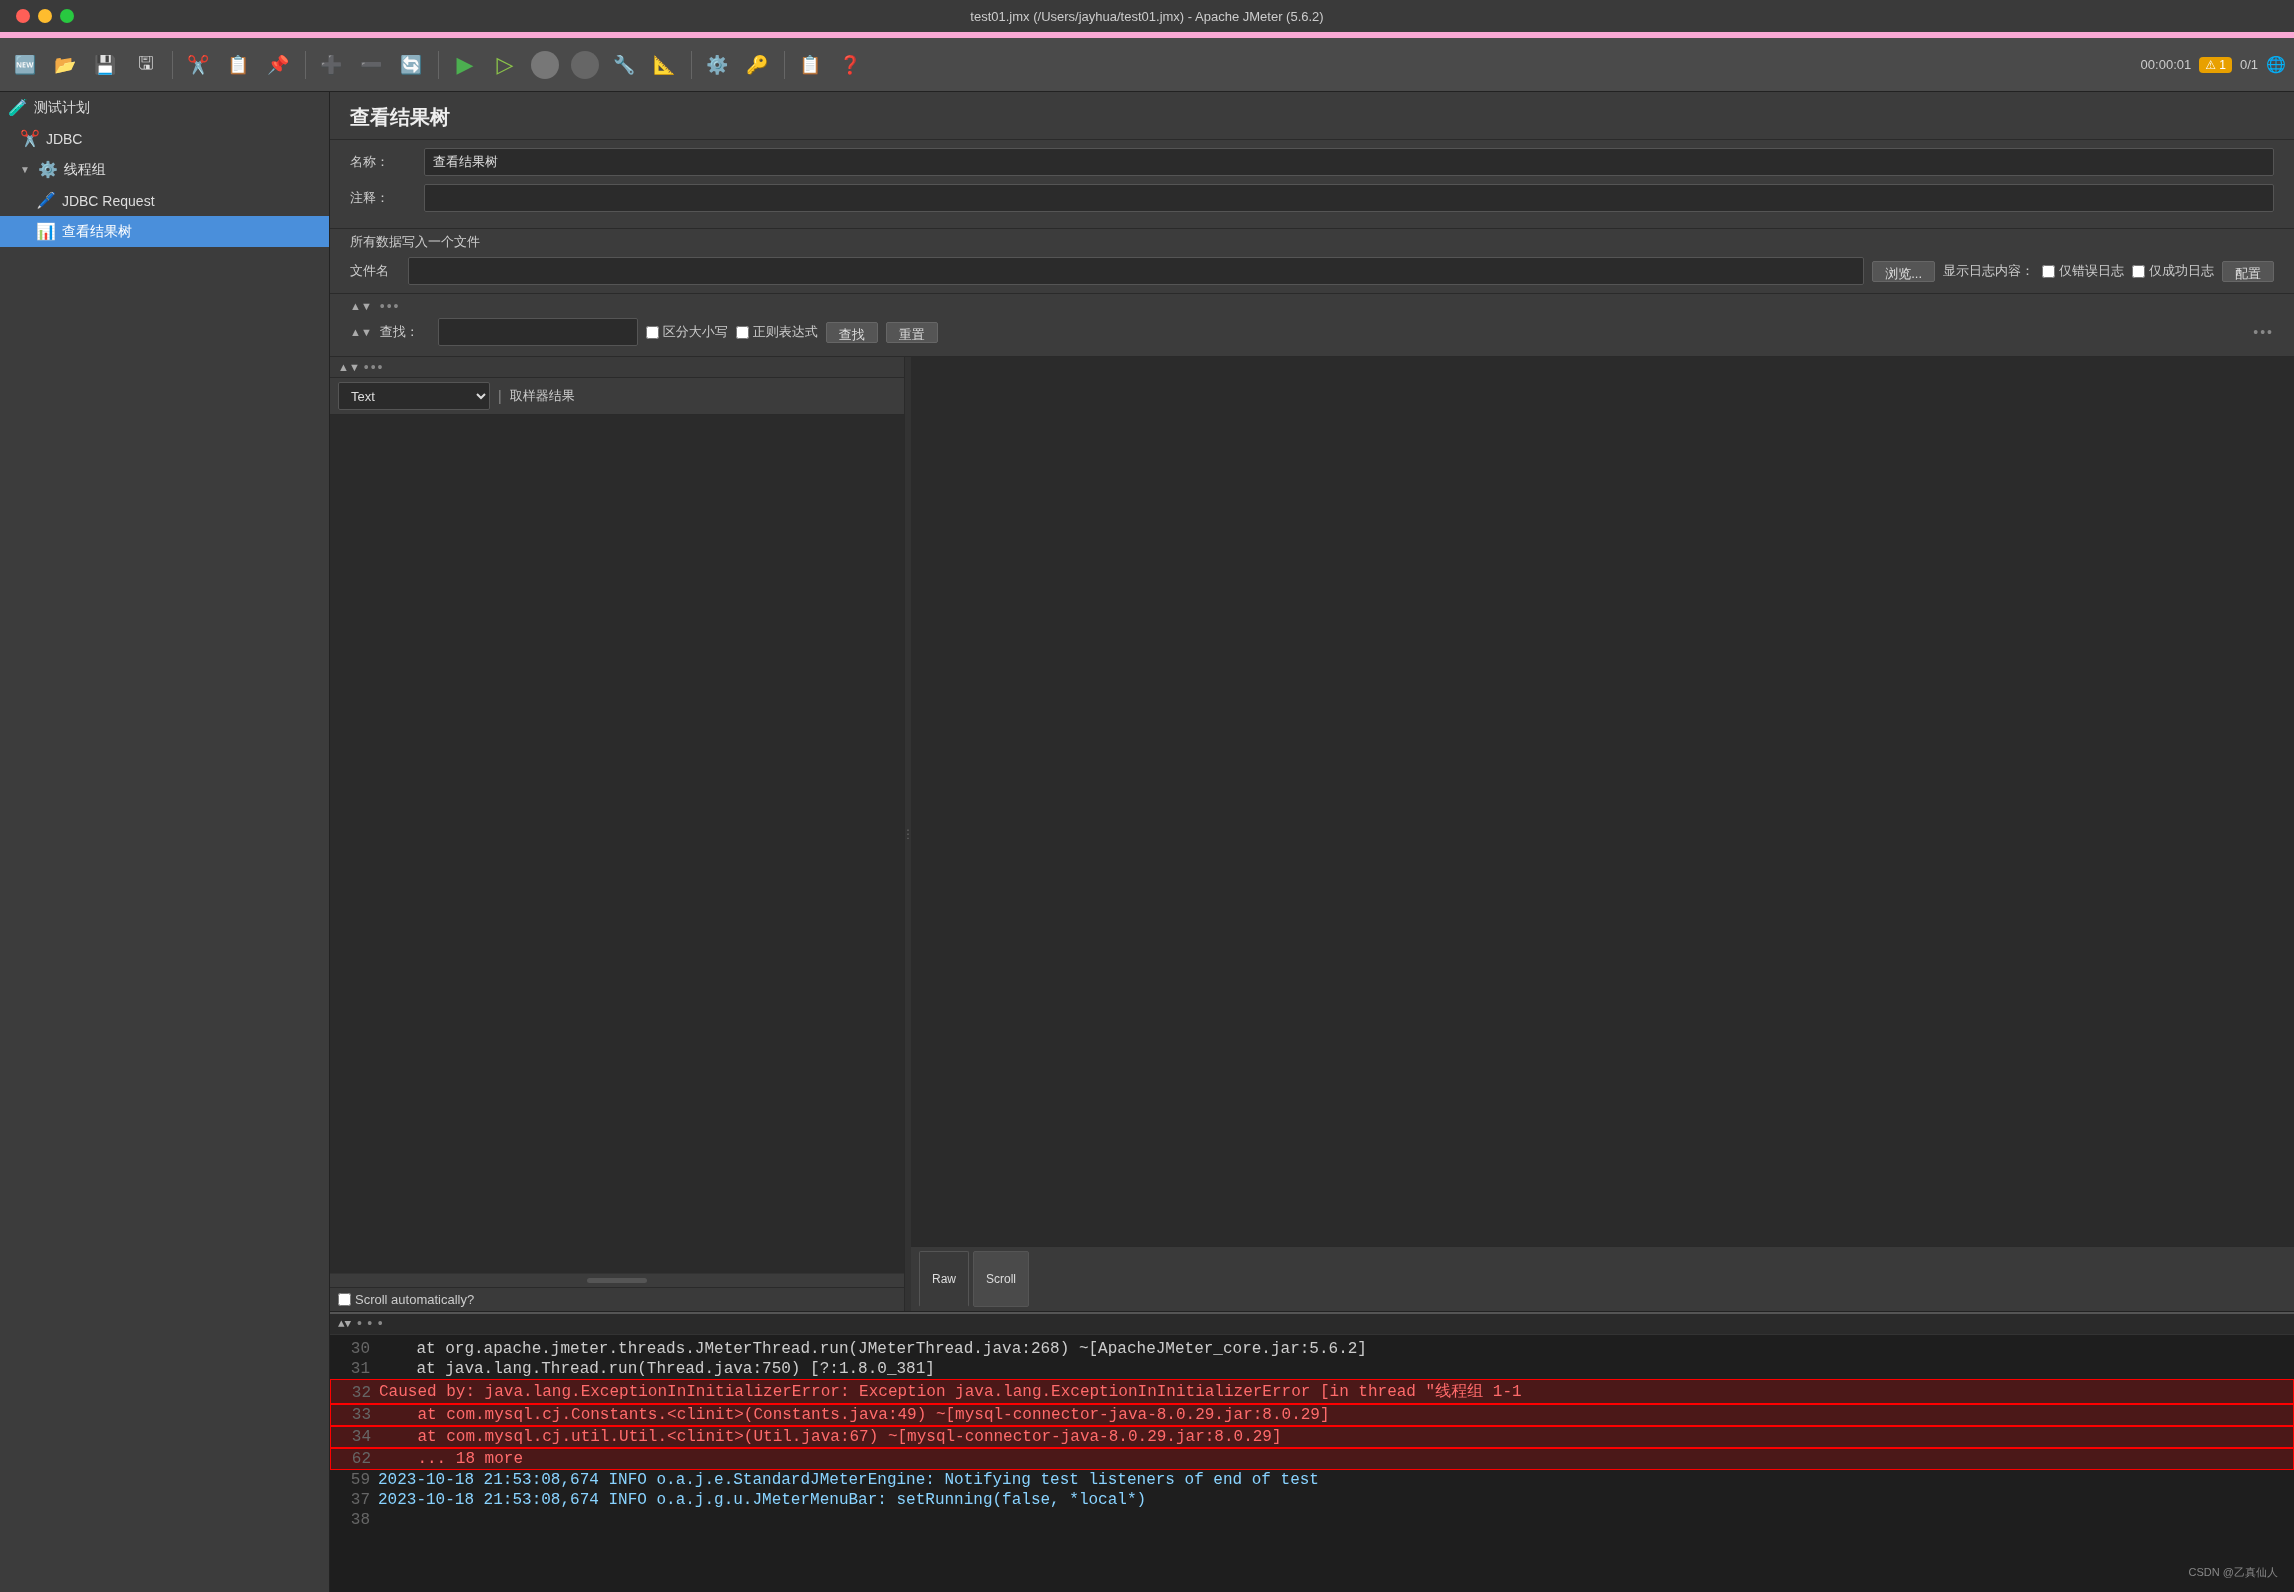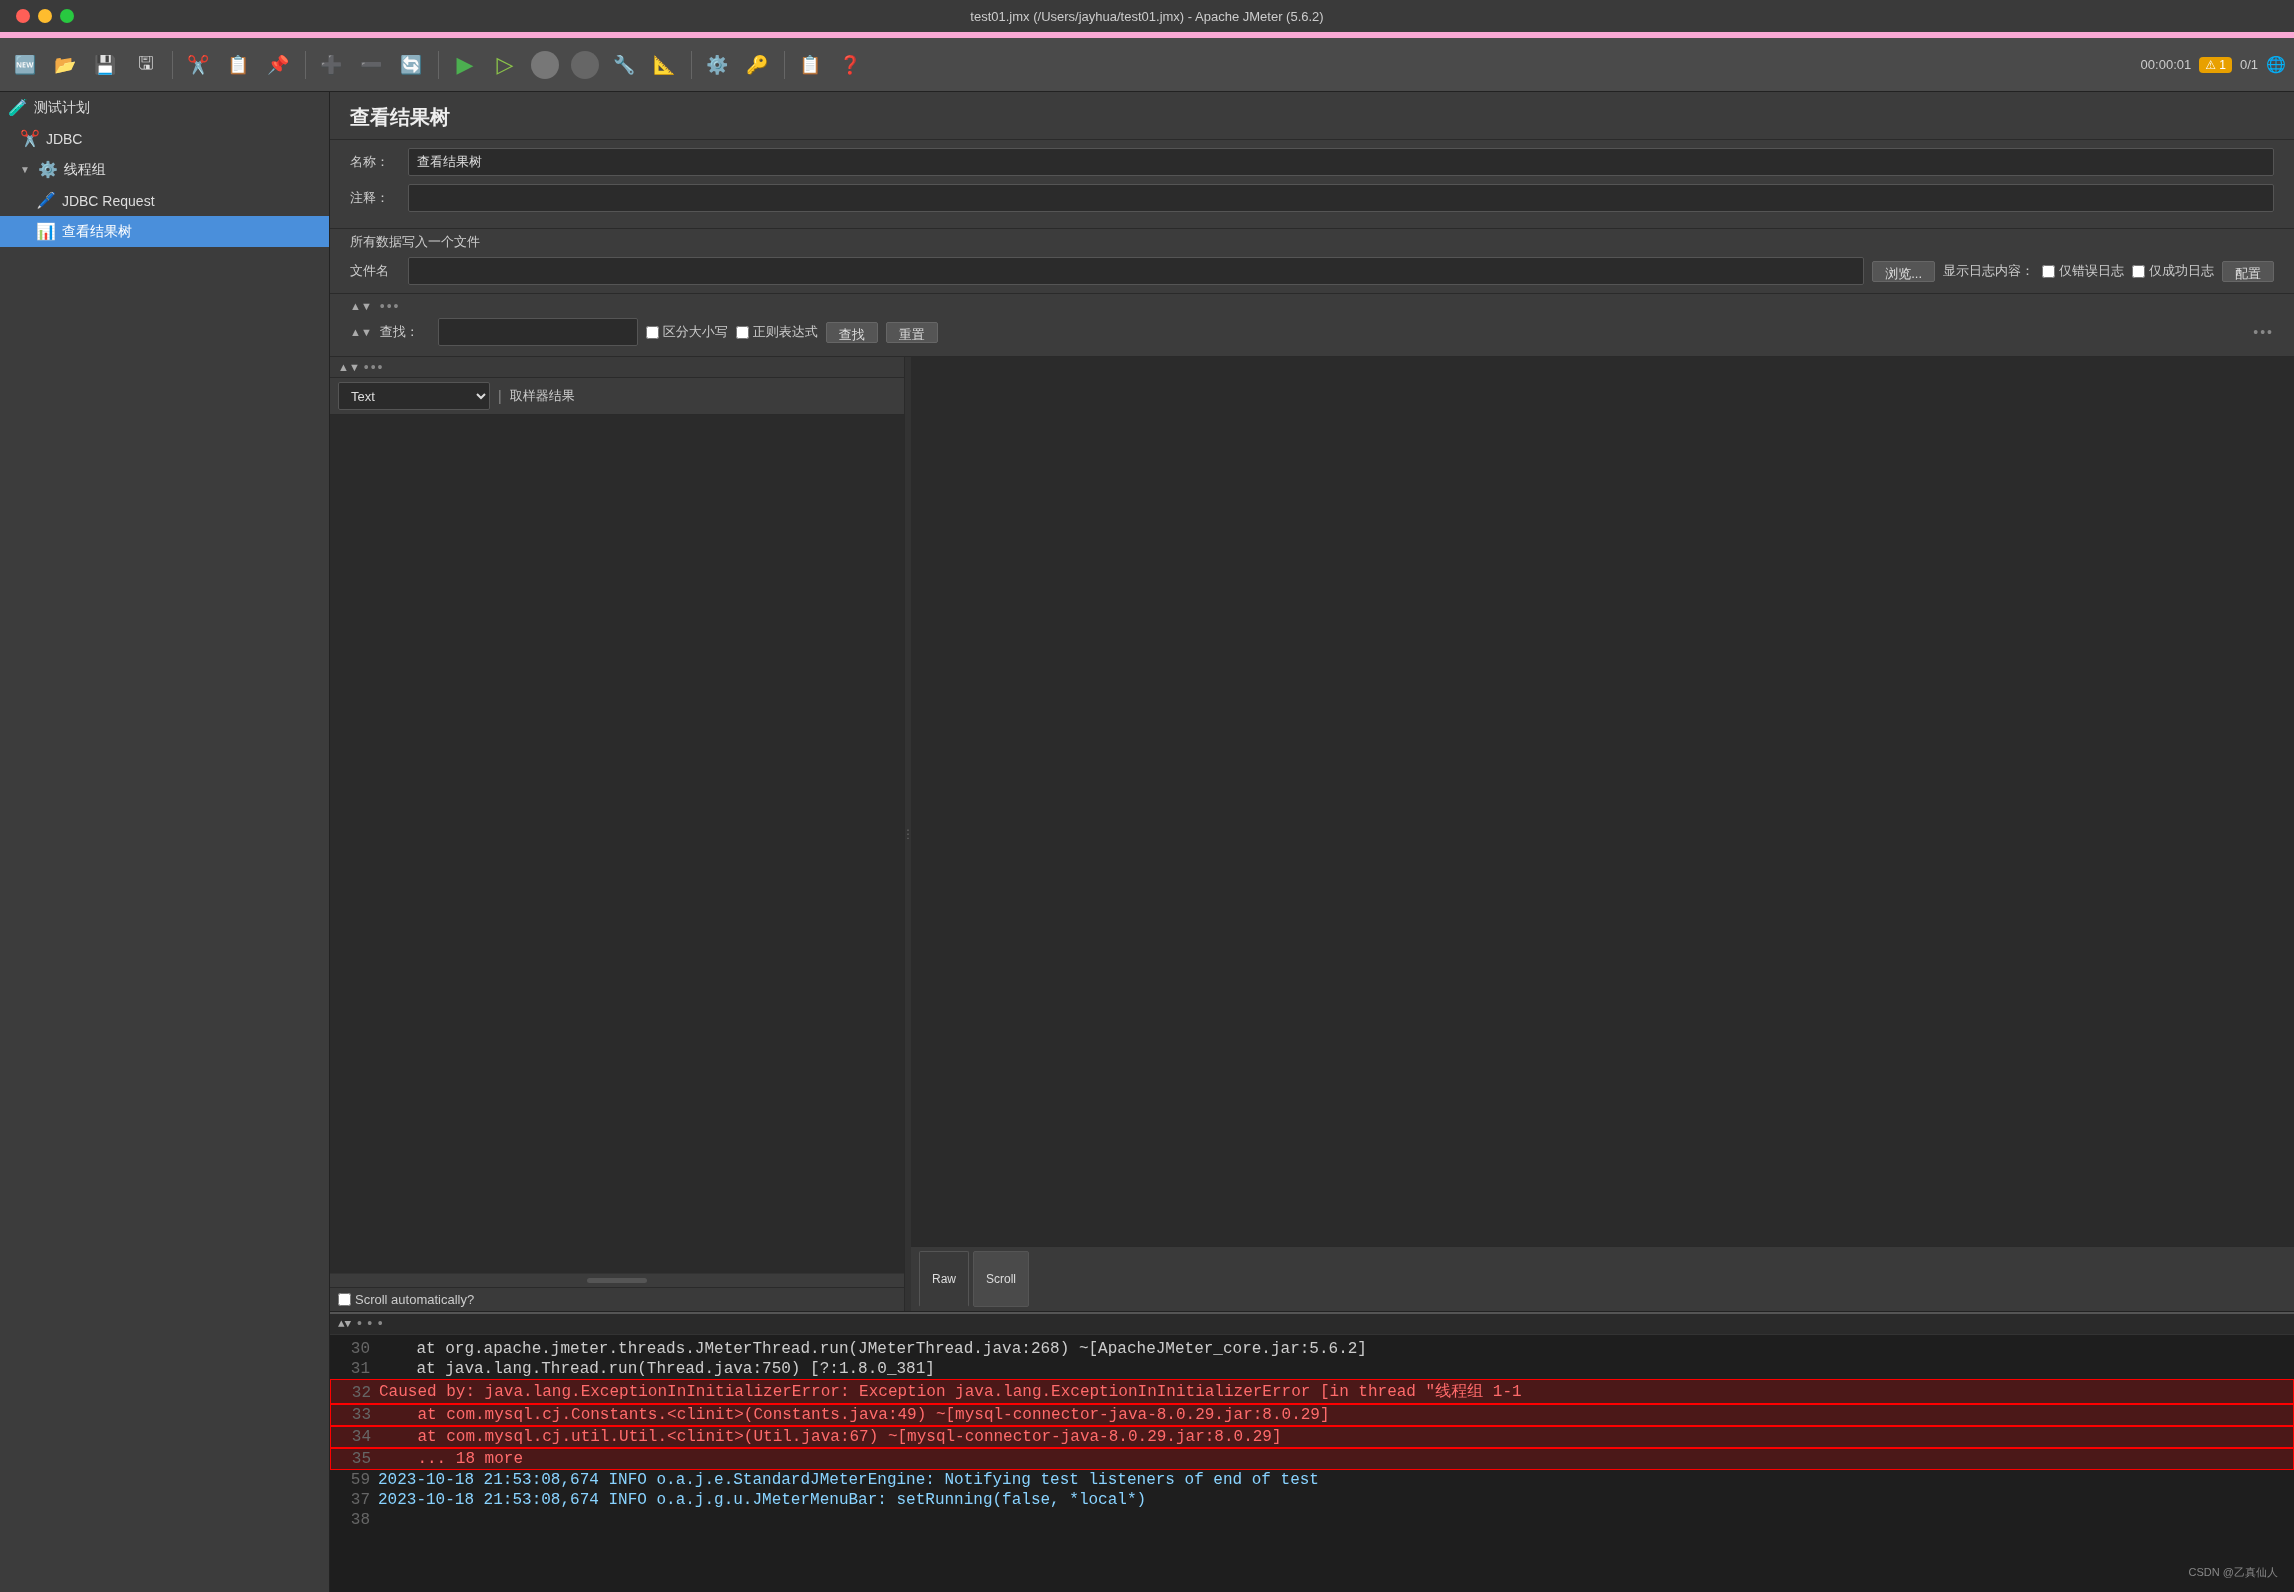--- a/index.html
+++ b/index.html
@@ -128,21 +128,21 @@
 
     
     .form-section {
       padding: 8px 20px;
       border-bottom: 1px solid #2a2a2a;
     }
     .form-row {
       display: flex;
       align-items: center;
       margin-bottom: 8px;
-      gap: 8px;
+      gap: 24px;
     }
     .form-label {
       color: #ccc;
       min-width: 50px;
       font-size: 13px;
     }
     .form-input {
       flex: 1;
       background: #2b2b2b;
       border: 1px solid #555;
@@ -581,21 +581,21 @@
           <span class="log-num">33</span>
           <span class="log-error">    at com.mysql.cj.Constants.&lt;clinit&gt;(Constants.java:49) ~[mysql-connector-java-8.0.29.jar:8.0.29]</span>
         </div>
 
         <div class="log-line log-highlight">
           <span class="log-num">34</span>
           <span class="log-error">    at com.mysql.cj.util.Util.&lt;clinit&gt;(Util.java:67) ~[mysql-connector-java-8.0.29.jar:8.0.29]</span>
         </div>
 
         <div class="log-line log-highlight">
-          <span class="log-num">35</span>
+          <span class="log-num">62</span>
           <span class="log-error">    ... 18 more</span>
         </div>
 
         <div class="log-line">
           <span class="log-num">59</span>
           <span class="log-info">2023-10-18 21:53:08,674 INFO o.a.j.e.StandardJMeterEngine: Notifying test listeners of end of test</span>
         </div>
 
         <div class="log-line">
           <span class="log-num">37</span>

